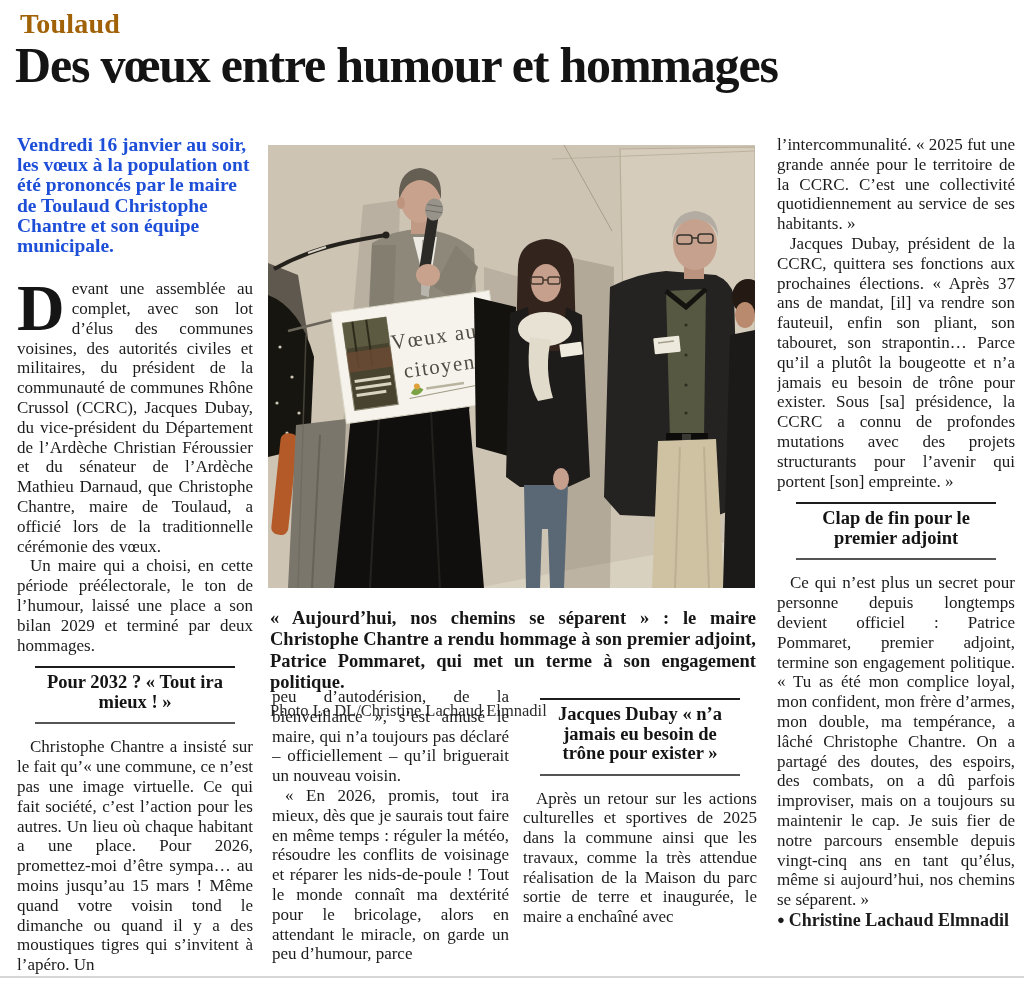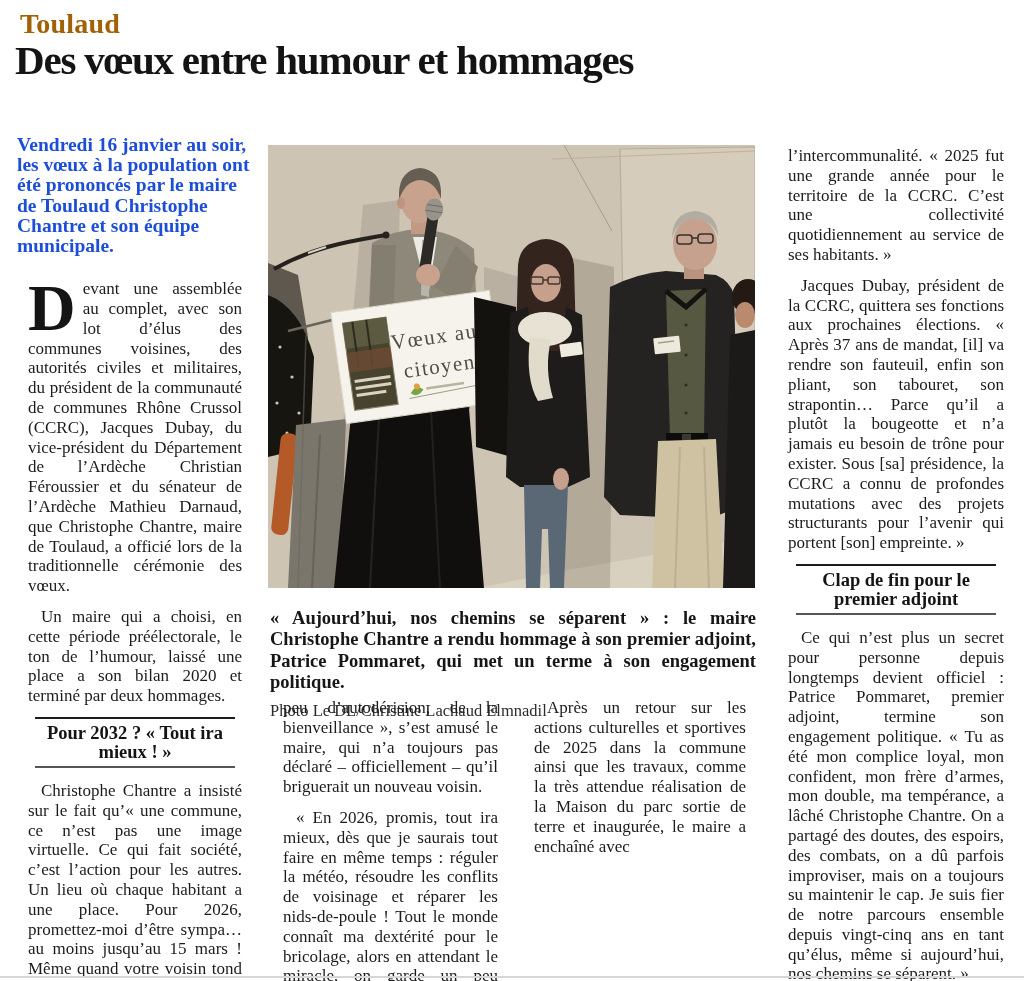--- a/index.html
+++ b/index.html
@@ -7,37 +7,37 @@
     width:1024px;height:981px;background:#ffffff;position:relative;overflow:hidden;
     font-family:"Liberation Serif",serif;color:#1b1b1b;
     -webkit-hyphens:auto;hyphens:auto;
   }
   .kicker{
     position:absolute;left:20px;top:8px;font-size:28px;font-weight:700;
     color:#a16207;letter-spacing:0.2px;
   }
   .headline{
     position:absolute;left:15px;top:40px;width:1000px;margin:0;
-    font-size:41px;font-weight:700;letter-spacing:-1.2px;line-height:1.02;color:#141414;
+    font-size:50px;font-weight:700;letter-spacing:-1.2px;line-height:1.02;color:#141414;
     white-space:nowrap;
   }
   .col{
     position:absolute;text-align:justify;font-size:17px;line-height:19.8px;overflow:hidden;
   }
-  .col p{margin:11px;text-indent:13px;}
+  .col p{margin:0;text-indent:13px;}
   .col p.noindent{text-indent:0;}
   .lead{
     font-size:19.5px;line-height:20.2px;font-weight:700;text-align:left;
     text-indent:0 !important;margin:0 0 23px 0 !important;color:#1d4ed8;
   }
   .dropcap{
     float:left;font-size:66px;line-height:51px;padding:3px 7px 0 0;font-weight:700;color:#151515;
   }
   .subhead{
-    width:200px;margin:11px auto 13px auto;padding:5px 0 3px 0;
+    width:200px;margin:11px auto 13px auto;padding:5px 0 10px 0;
     border-top:2px solid #1d1d1d;border-bottom:2px solid #555;
     text-align:center;font-weight:700;font-size:18.5px;line-height:19.5px;text-indent:0;
     color:#141414;
   }
   #col1{left:17px;top:135px;width:236px;height:846px;}
   #col2{left:272px;top:687px;width:237px;height:294px;}
   #col3{left:523px;top:687px;width:234px;height:294px;}
   #col4{left:777px;top:135px;width:238px;height:846px;}
   #photo{position:absolute;left:268px;top:145px;width:487px;height:443px;margin:0;}
   #photo svg{display:block;}
@@ -60,21 +60,21 @@
 <body>
 
 <div>
 
   <div class="kicker">Toulaud</div>
   <h1 class="headline">Des vœux entre humour et hommages</h1>
 
   <section id="col1" class="col">
     <p class="lead">Vendredi 16 janvier au soir, les vœux à la population ont été prononcés par le maire de Toulaud Christophe Chantre et son équipe municipale.</p>
     <p class="noindent"><span class="dropcap">D</span><span>evant une assemblée au complet, avec son lot d’élus des communes voisines, des autorités civiles et militaires, du président de la communauté de communes Rhône Crussol (CCRC), Jacques Dubay, du vice-président du Département de l’Ardèche Christian Féroussier et du sénateur de l’Ardèche Mathieu Darnaud, que Christophe Chantre, maire de Toulaud, a officié lors de la traditionnelle cérémonie des vœux.</span></p>
-    <p>Un maire qui a choisi, en cette période préélectorale, le ton de l’humour, laissé une place a son bilan 2020 et terminé par deux hommages.</p>
+    <p>Un maire qui a choisi, en cette période préélectorale, le ton de l’humour, laissé une place a son bilan 2029 et terminé par deux hommages.</p>
     <div class="subhead">Pour 2032 ? « Tout ira mieux ! »</div>
     <p class="noindent" style="text-indent:13px;">Christophe Chantre a insisté sur le fait qu’« une commune, ce n’est pas une image virtuelle. Ce qui fait société, c’est l’action pour les autres. Un lieu où chaque habitant a une place. Pour 2026, promettez-moi d’être sympa… au moins jusqu’au 15 mars ! Même quand votre voisin tond le dimanche ou quand il y a des moustiques tigres qui s’invitent à l’apéro. Un</p>
   </section>
 
   <figure id="photo">
     <svg width="487" height="443" viewBox="0 0 487 443" xmlns="http://www.w3.org/2000/svg">
 
       <rect x="0" y="0" width="487" height="443" fill="#cdc4b4"></rect>
       <polygon points="210,443 487,443 487,392 300,425" fill="#d9d1bf"></polygon>
 
@@ -189,20 +189,21 @@
     <p class="captext">« Aujourd’hui, nos chemins se séparent » : le maire Christophe Chantre a rendu hommage à son premier adjoint, Patrice Pommaret, qui met un terme à son engagement politique.</p>
     <div class="credit">Photo Le DL/Christine Lachaud Elmnadil</div>
   </div>
 
   <section id="col2" class="col">
     <p class="noindent">peu d’autodérision, de la bienveillance », s’est amusé le maire, qui n’a toujours pas déclaré – officiellement – qu’il briguerait un nouveau voisin.</p>
     <p>« En 2026, promis, tout ira mieux, dès que je saurais tout faire en même temps : réguler la météo, résoudre les conflits de voisinage et réparer les nids-de-poule ! Tout le monde connaît ma dextérité pour le bricolage, alors en attendant le miracle, on garde un peu d’humour, parce</p>
   </section>
 
   <section id="col3" class="col">
+    <div class="subhead">Jacques Dubay « n’a jamais eu besoin de trône pour exister »</div>
     <p>Après un retour sur les actions culturelles et sportives de 2025 dans la commune ainsi que les travaux, comme la très attendue réalisation de la Maison du parc sortie de terre et inaugurée, le maire a enchaîné avec</p>
   </section>
 
   <section id="col4" class="col">
     <p class="noindent">l’intercommunalité. « 2025 fut une grande année pour le territoire de la CCRC. C’est une collectivité quotidiennement au service de ses habitants. »</p>
     <p>Jacques Dubay, président de la CCRC, quittera ses fonctions aux prochaines élections. « Après 37 ans de mandat, [il] va rendre son fauteuil, enfin son pliant, son tabouret, son strapontin… Parce qu’il a plutôt la bougeotte et n’a jamais eu besoin de trône pour exister. Sous [sa] présidence, la CCRC a connu de profondes mutations avec des projets structurants pour l’avenir qui portent [son] empreinte. »</p>
     <div class="subhead">Clap de fin pour le premier adjoint</div>
     <p>Ce qui n’est plus un secret pour personne depuis longtemps devient officiel : Patrice Pommaret, premier adjoint, termine son engagement politique. « Tu as été mon complice loyal, mon confident, mon frère d’armes, mon double, ma tempérance, a lâché Christophe Chantre. On a partagé des doutes, des espoirs, des combats, on a dû parfois improviser, mais on a toujours su maintenir le cap. Je suis fier de notre parcours ensemble depuis vingt-cinq ans en tant qu’élus, même si aujourd’hui, nos chemins se séparent. »</p>
     <p class="byline noindent"><span class="bullet">●</span><span>Christine Lachaud Elmnadil</span></p>
   </section>

